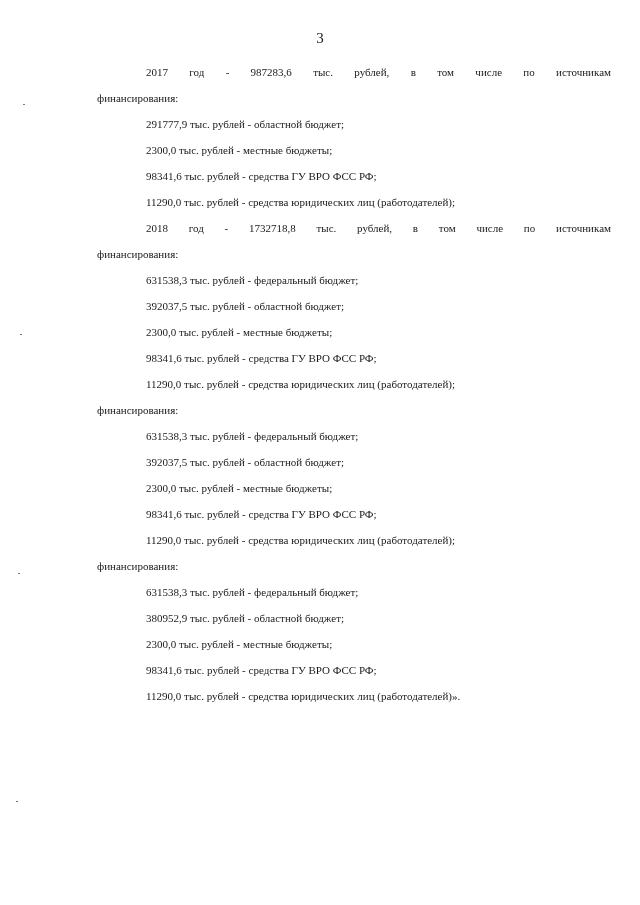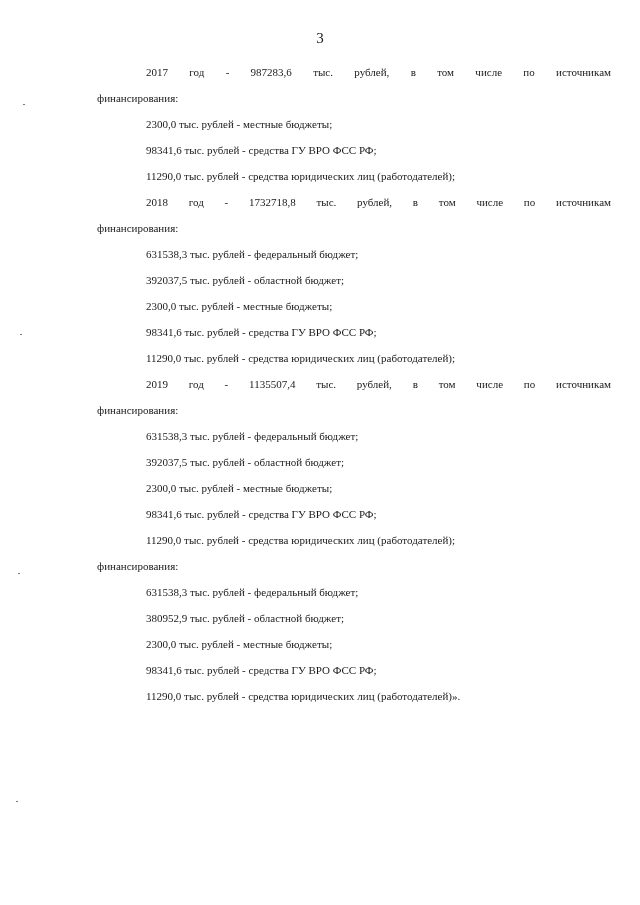--- a/index.html
+++ b/index.html
@@ -16,37 +16,37 @@
 </head>
 <body>
 
 <div class="page-number">3</div>
 
 <div class="content">
 
   <div>
     <div class="line indent justify">2017 год - 987283,6 тыс. рублей, в том числе по источникам</div>
     <div class="line">финансирования:</div>
+    <div class="line indent">291777,9 тыс. рублей -  областной бюджет;</div>
     <div class="line indent">2300,0 тыс. рублей - местные бюджеты;</div>
     <div class="line indent">98341,6 тыс. рублей - средства  ГУ ВРО ФСС РФ;</div>
     <div class="line indent">11290,0 тыс. рублей - средства юридических лиц (работодателей);</div>
   </div>
 
   <div>
     <div class="line indent justify">2018 год - 1732718,8 тыс. рублей, в том числе по источникам</div>
     <div class="line">финансирования:</div>
     <div class="line indent">631538,3 тыс. рублей - федеральный бюджет;</div>
     <div class="line indent">392037,5 тыс. рублей -  областной бюджет;</div>
     <div class="line indent">2300,0 тыс. рублей - местные бюджеты;</div>
     <div class="line indent">98341,6 тыс. рублей - средства  ГУ ВРО ФСС РФ;</div>
     <div class="line indent">11290,0 тыс. рублей - средства юридических лиц (работодателей);</div>
   </div>
 
   <div>
-    <div class="line indent justify">2019 год - 1135507,4 тыс. рублей, в том числе по источникам</div>
     <div class="line">финансирования:</div>
     <div class="line indent">631538,3 тыс. рублей - федеральный бюджет;</div>
     <div class="line indent">392037,5 тыс. рублей -  областной бюджет;</div>
     <div class="line indent">2300,0 тыс. рублей - местные бюджеты;</div>
     <div class="line indent">98341,6 тыс. рублей - средства  ГУ ВРО ФСС РФ;</div>
     <div class="line indent">11290,0 тыс. рублей - средства юридических лиц (работодателей);</div>
   </div>
 
   <div>
     <div class="line">финансирования:</div>

